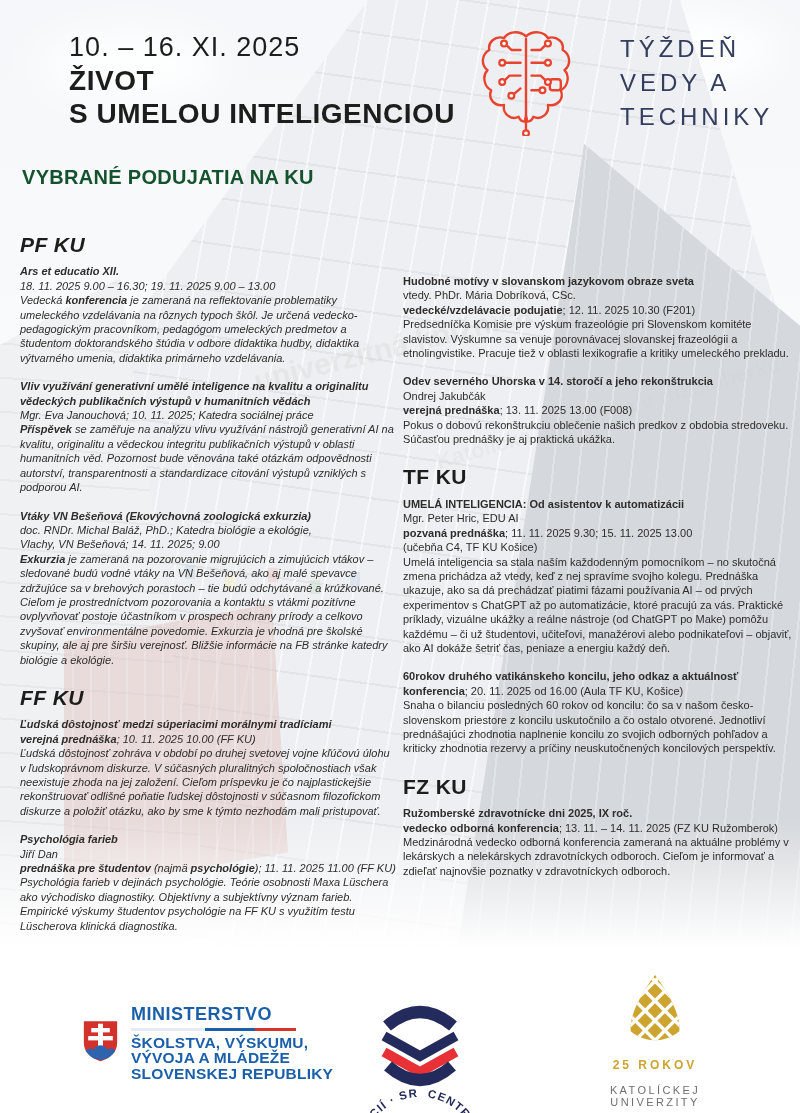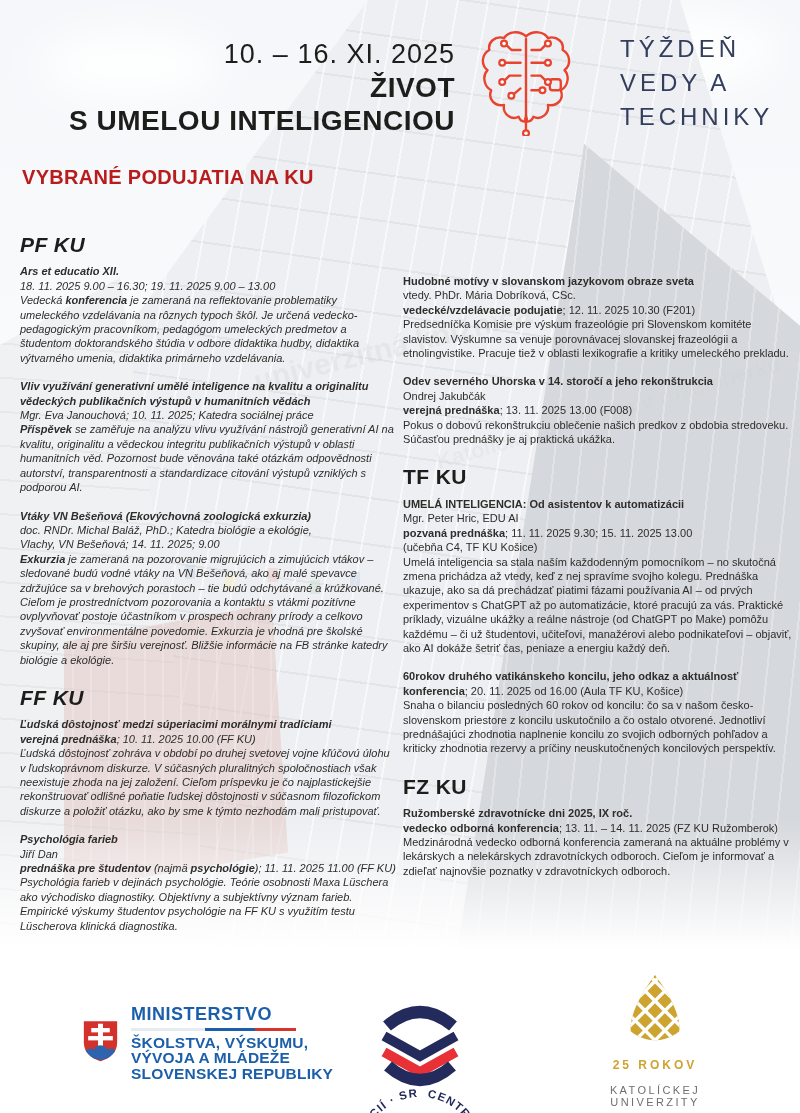--- a/index.html
+++ b/index.html
@@ -21,27 +21,27 @@
     clip-path:polygon(0 36%,15% 29%,27% 100%,0 100%);}
   .b-red{position:absolute;inset:0;background:#a04a41;opacity:.5;
     background-image:repeating-linear-gradient(90deg,rgba(255,255,255,.25) 0 2px,transparent 2px 18px);
     clip-path:polygon(8% 67%,34% 63%,36% 89%,8% 93%);}
   .flag{position:absolute;width:10px;height:14px;opacity:.4;}
   .bg-text{position:absolute;color:rgba(105,112,124,.30);font-weight:700;white-space:nowrap;}
   .wash{position:absolute;inset:0;background:rgba(255,255,255,.68);}
   .photo-fade{position:absolute;left:0;top:820px;width:800px;height:140px;
     background:linear-gradient(180deg,rgba(255,255,255,0),#fff 92%);}
   
-  .title-block{position:absolute;top:38px;right:345px;text-align:right;color:#1d1d1b;line-height:33px;}
+  .title-block{position:absolute;top:31px;right:345px;text-align:left;color:#1d1d1b;line-height:33px;}
   .date-line{font-size:27px;font-weight:500;letter-spacing:1px;white-space:nowrap;}
   .title-line{font-size:28px;font-weight:800;letter-spacing:.5px;white-space:nowrap;}
   .brain{position:absolute;left:478px;top:28px;}
   .tvt{position:absolute;left:620px;top:32px;color:#333d5e;font-size:24px;font-weight:400;
        letter-spacing:4px;line-height:34px;white-space:nowrap;}
-  .sec-title{position:absolute;left:22px;top:166px;font-size:20px;font-weight:800;letter-spacing:.3px;color:#b91c1c;}
+  .sec-title{position:absolute;left:22px;top:166px;font-size:20px;font-weight:800;letter-spacing:.3px;color:#14532d;}
   
   .col{position:absolute;top:238px;font-size:11px;line-height:14.4px;color:#2f2d2b;}
   .col-left{left:20px;width:376px;font-style:italic;}
   .col-right{left:403px;width:390px;padding-top:36px;}
   .sec-heading{font-size:21px;font-weight:800;color:#1d1d1b;letter-spacing:.4px;margin:24px 0 12px;}
   .section:first-child .sec-heading{margin-top:0;}
   .sec-heading:empty{display:none;}
   .event{margin-bottom:14px;}
   .ev-title{font-weight:700;}
   .b{font-weight:700;}

